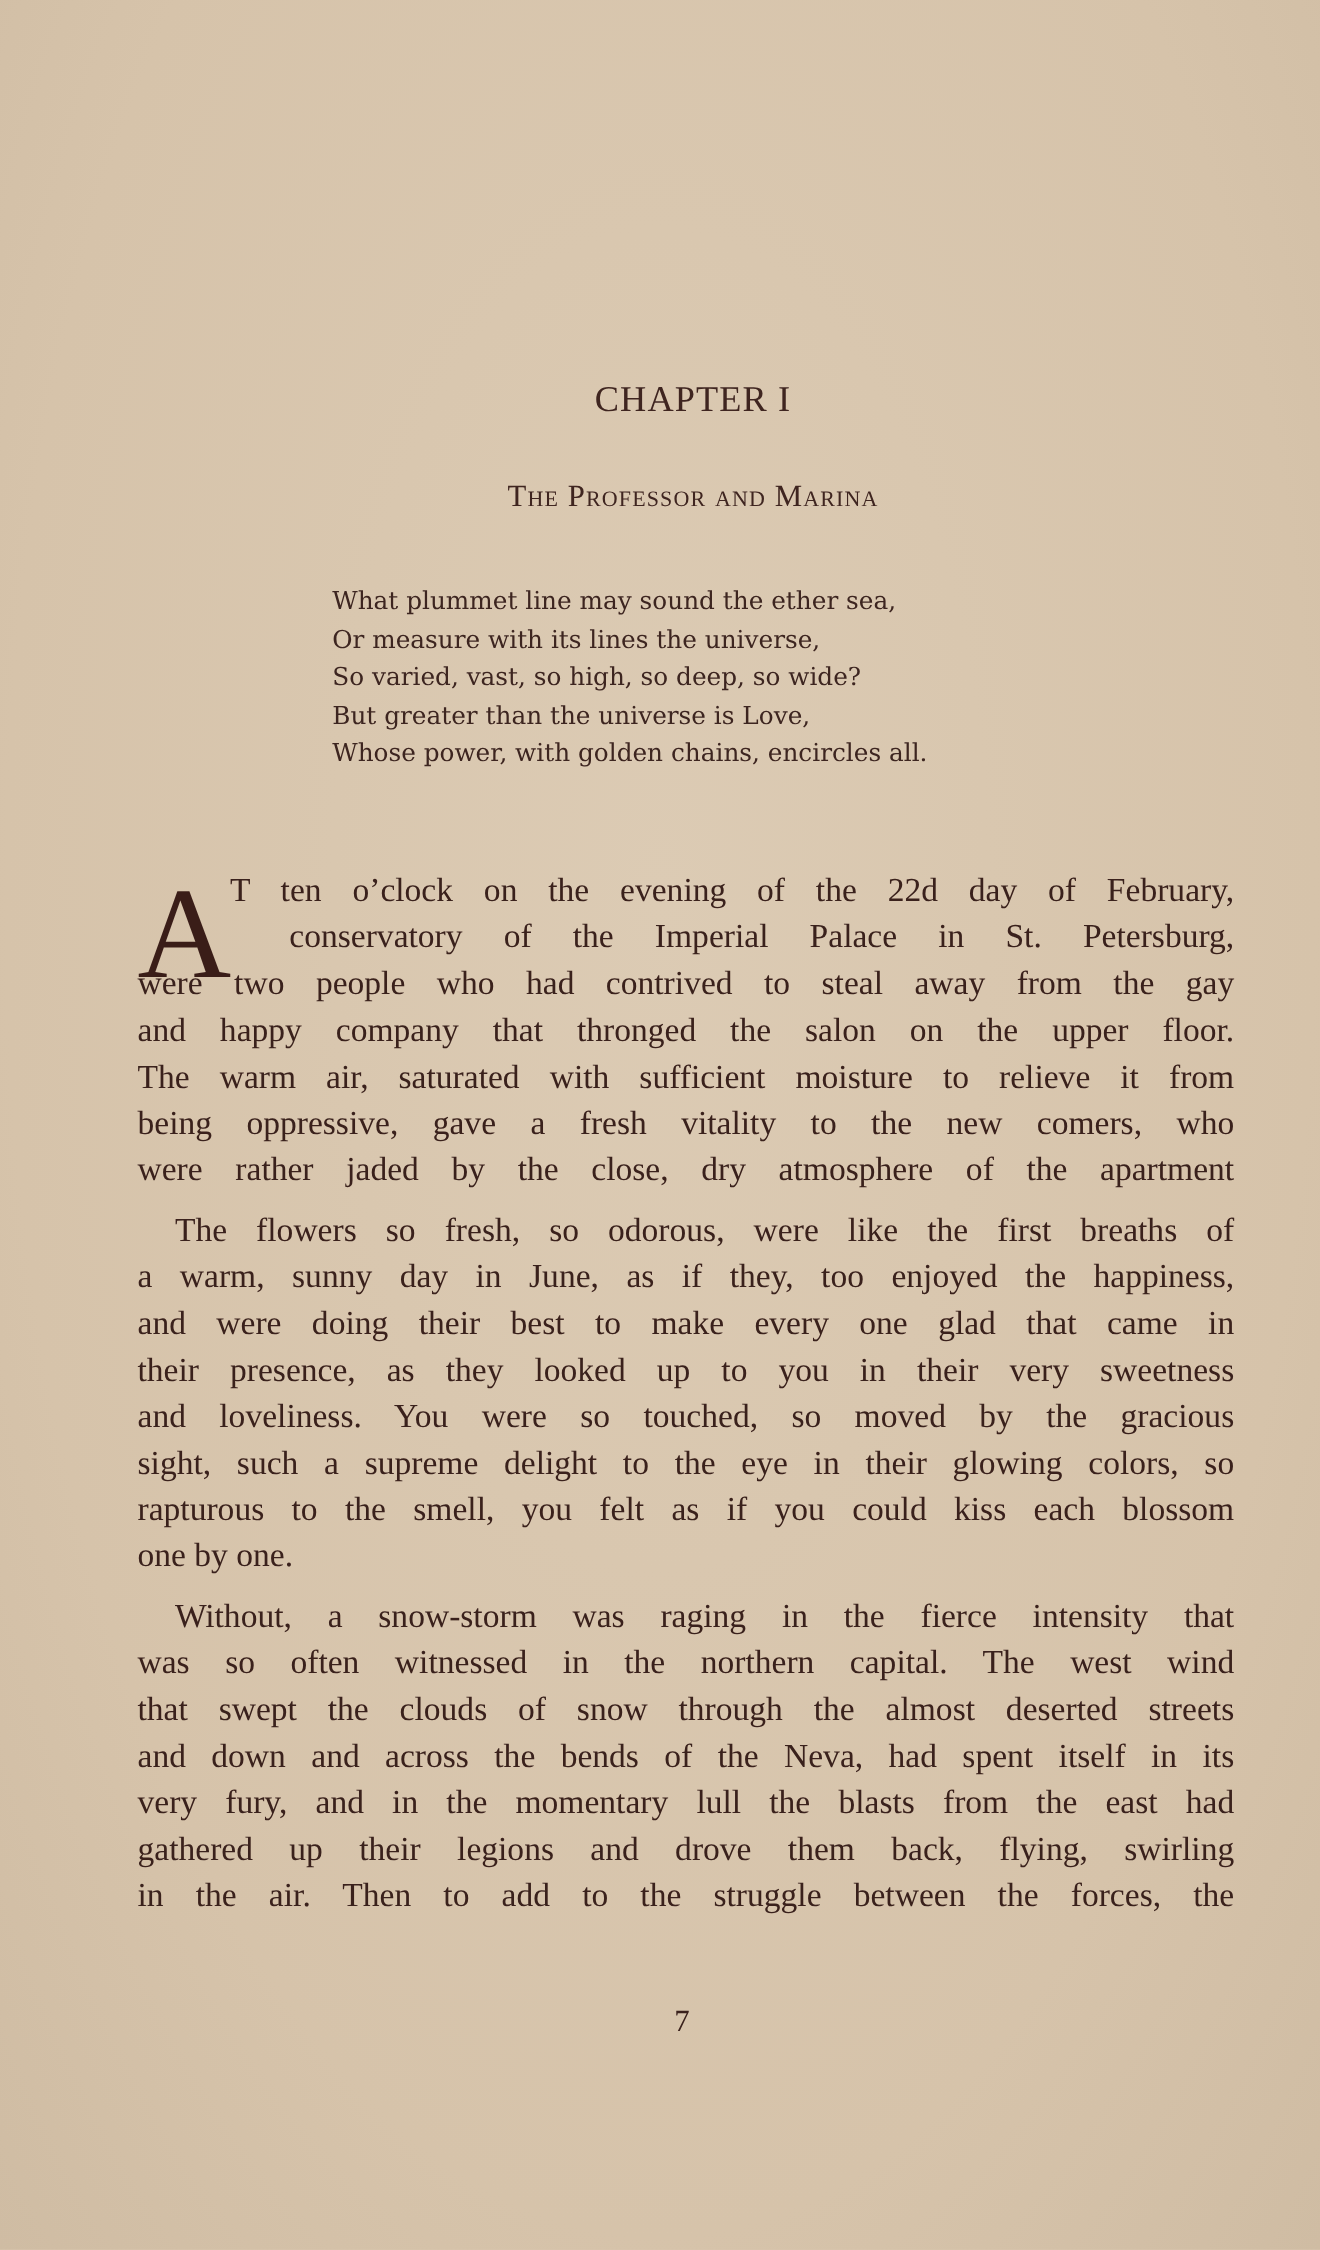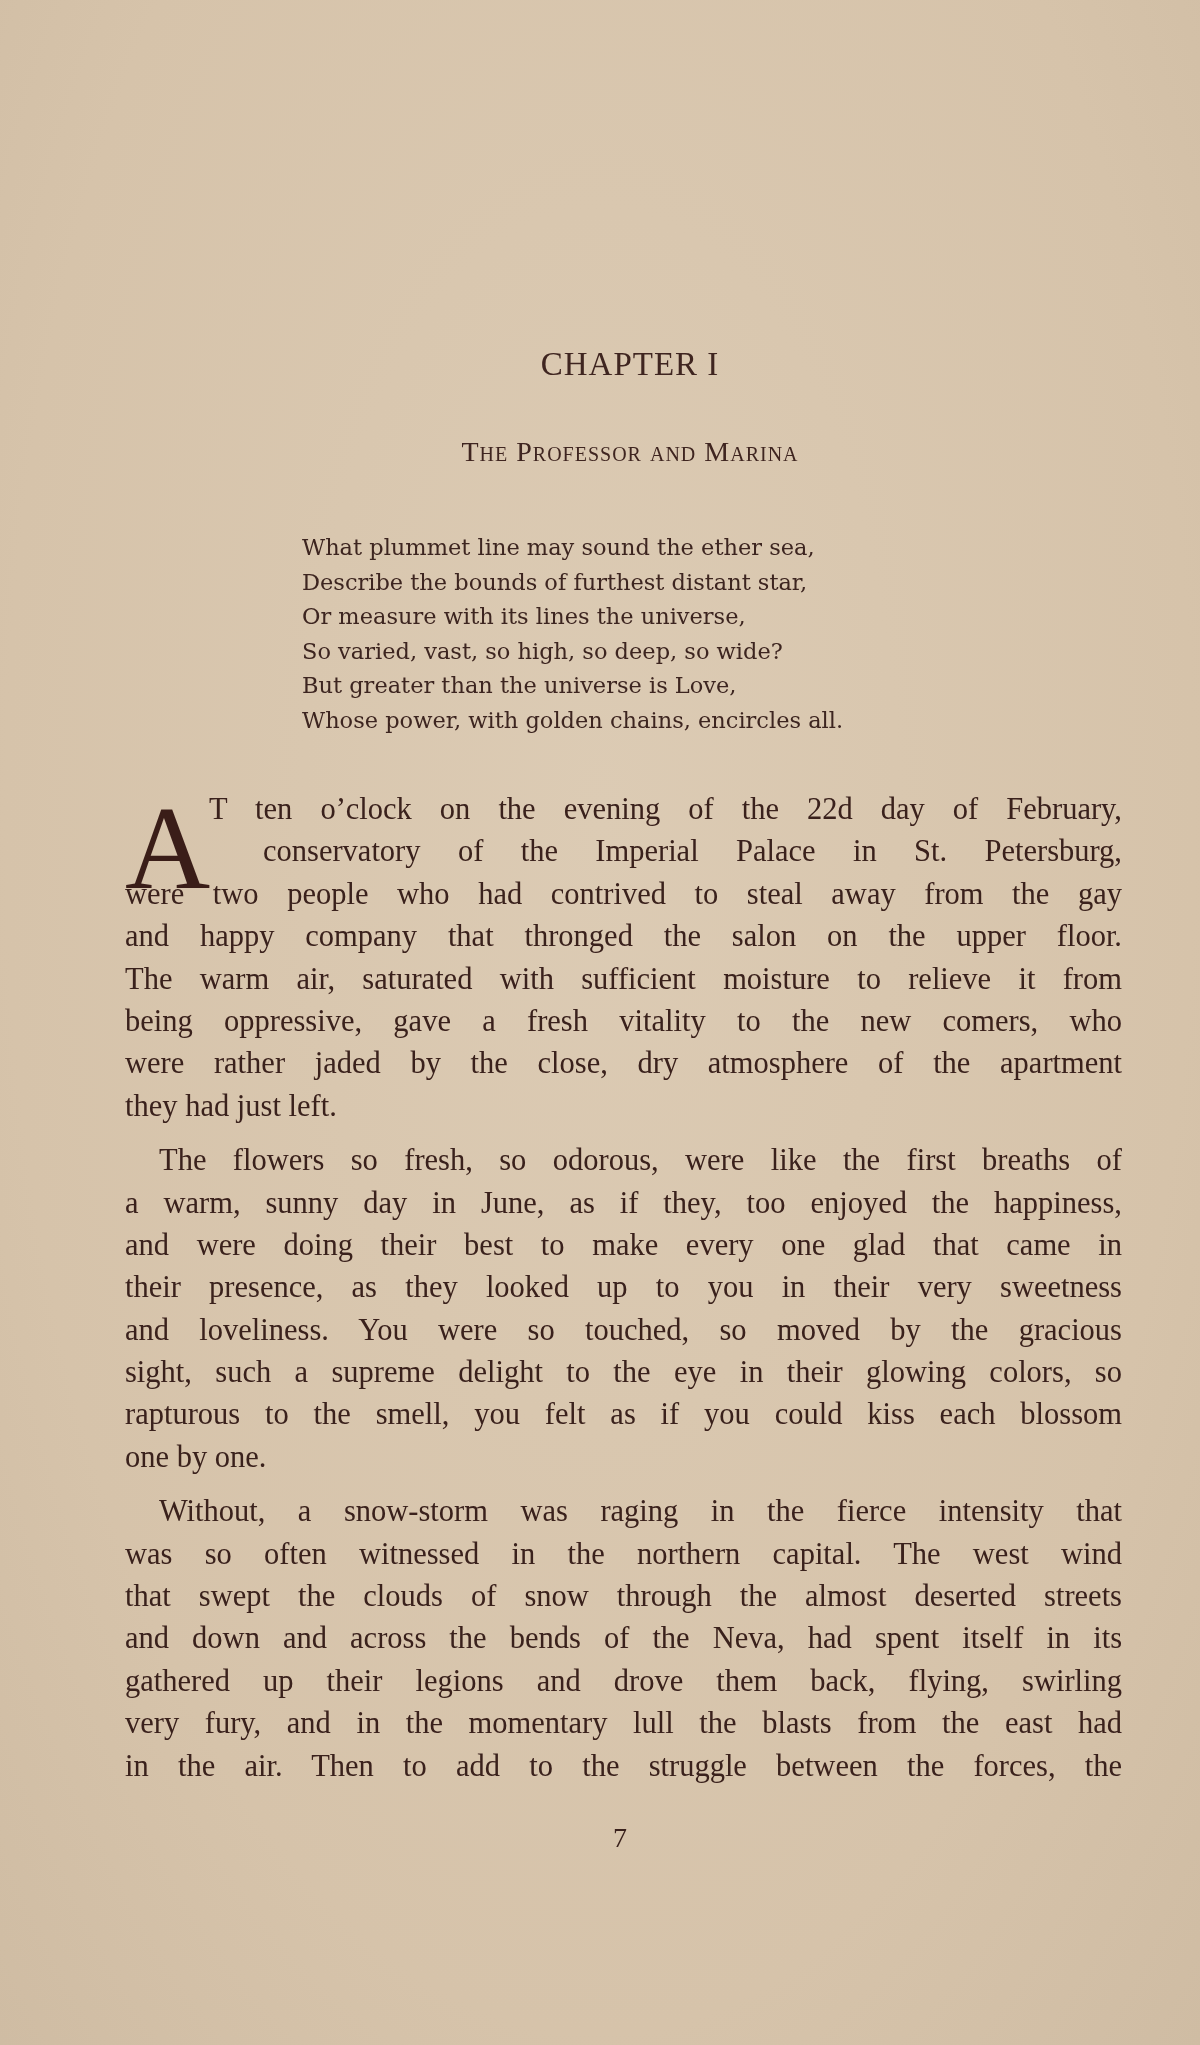--- a/index.html
+++ b/index.html
@@ -44,54 +44,52 @@
 </style>
 </head>
 <body>
 
 <div class="page">
   <div class="chapter-title">CHAPTER I</div>
   <div class="chapter-subtitle">The Professor and Marina</div>
 
   <div class="poem">
     <div>What plummet line may sound the ether sea,</div>
-    <div>Describe the bounds of furthest distant star,</div>
     <div>Or measure with its lines the universe,</div>
     <div>So varied, vast, so high, so deep, so wide?</div>
     <div>But greater than the universe is Love,</div>
     <div>Whose power, with golden chains, encircles all.</div>
   </div>
 
   <div class="body-text">
     <span class="drop-cap">A</span>
     <div>
       <span class="line" style="padding-left:84px">T ten o’clock on the evening of the 22d day of February,</span>
       <span class="line dropcap-line">conservatory of the Imperial Palace in St. Petersburg,</span>
       <span class="line">were two people who had contrived to steal away from the gay</span>
       <span class="line">and happy company that thronged the salon on the upper floor.</span>
       <span class="line">The warm air, saturated with sufficient moisture to relieve it from</span>
       <span class="line">being oppressive, gave a fresh vitality to the new comers, who</span>
       <span class="line">were rather jaded by the close, dry atmosphere of the apartment</span>
-      <span class="line last">they had just left.</span>
     </div>
     <div>
       <span class="line indent">The flowers so fresh, so odorous, were like the first breaths of</span>
       <span class="line">a warm, sunny day in June, as if they, too enjoyed the happiness,</span>
       <span class="line">and were doing their best to make every one glad that came in</span>
       <span class="line">their presence, as they looked up to you in their very sweetness</span>
       <span class="line">and loveliness.  You were so touched, so moved by the gracious</span>
       <span class="line">sight, such a supreme delight to the eye in their glowing colors, so</span>
       <span class="line">rapturous to the smell, you felt as if you could kiss each blossom</span>
       <span class="line last">one by one.</span>
     </div>
     <div>
       <span class="line indent">Without, a snow-storm was raging in the fierce intensity that</span>
       <span class="line">was so often witnessed in the northern capital.  The west wind</span>
       <span class="line">that swept the clouds of snow through the almost deserted streets</span>
       <span class="line">and down and across the bends of the Neva, had spent itself in its</span>
+      <span class="line">very fury, and in the momentary lull the blasts from the east had</span>
       <span class="line">gathered up their legions and drove them back, flying, swirling</span>
-      <span class="line">very fury, and in the momentary lull the blasts from the east had</span>
       <span class="line">in the air.  Then to add to the struggle between the forces, the</span>
     </div>
   </div>
 
   <div class="page-number">7</div>
 </div>
 
 </body></html>

